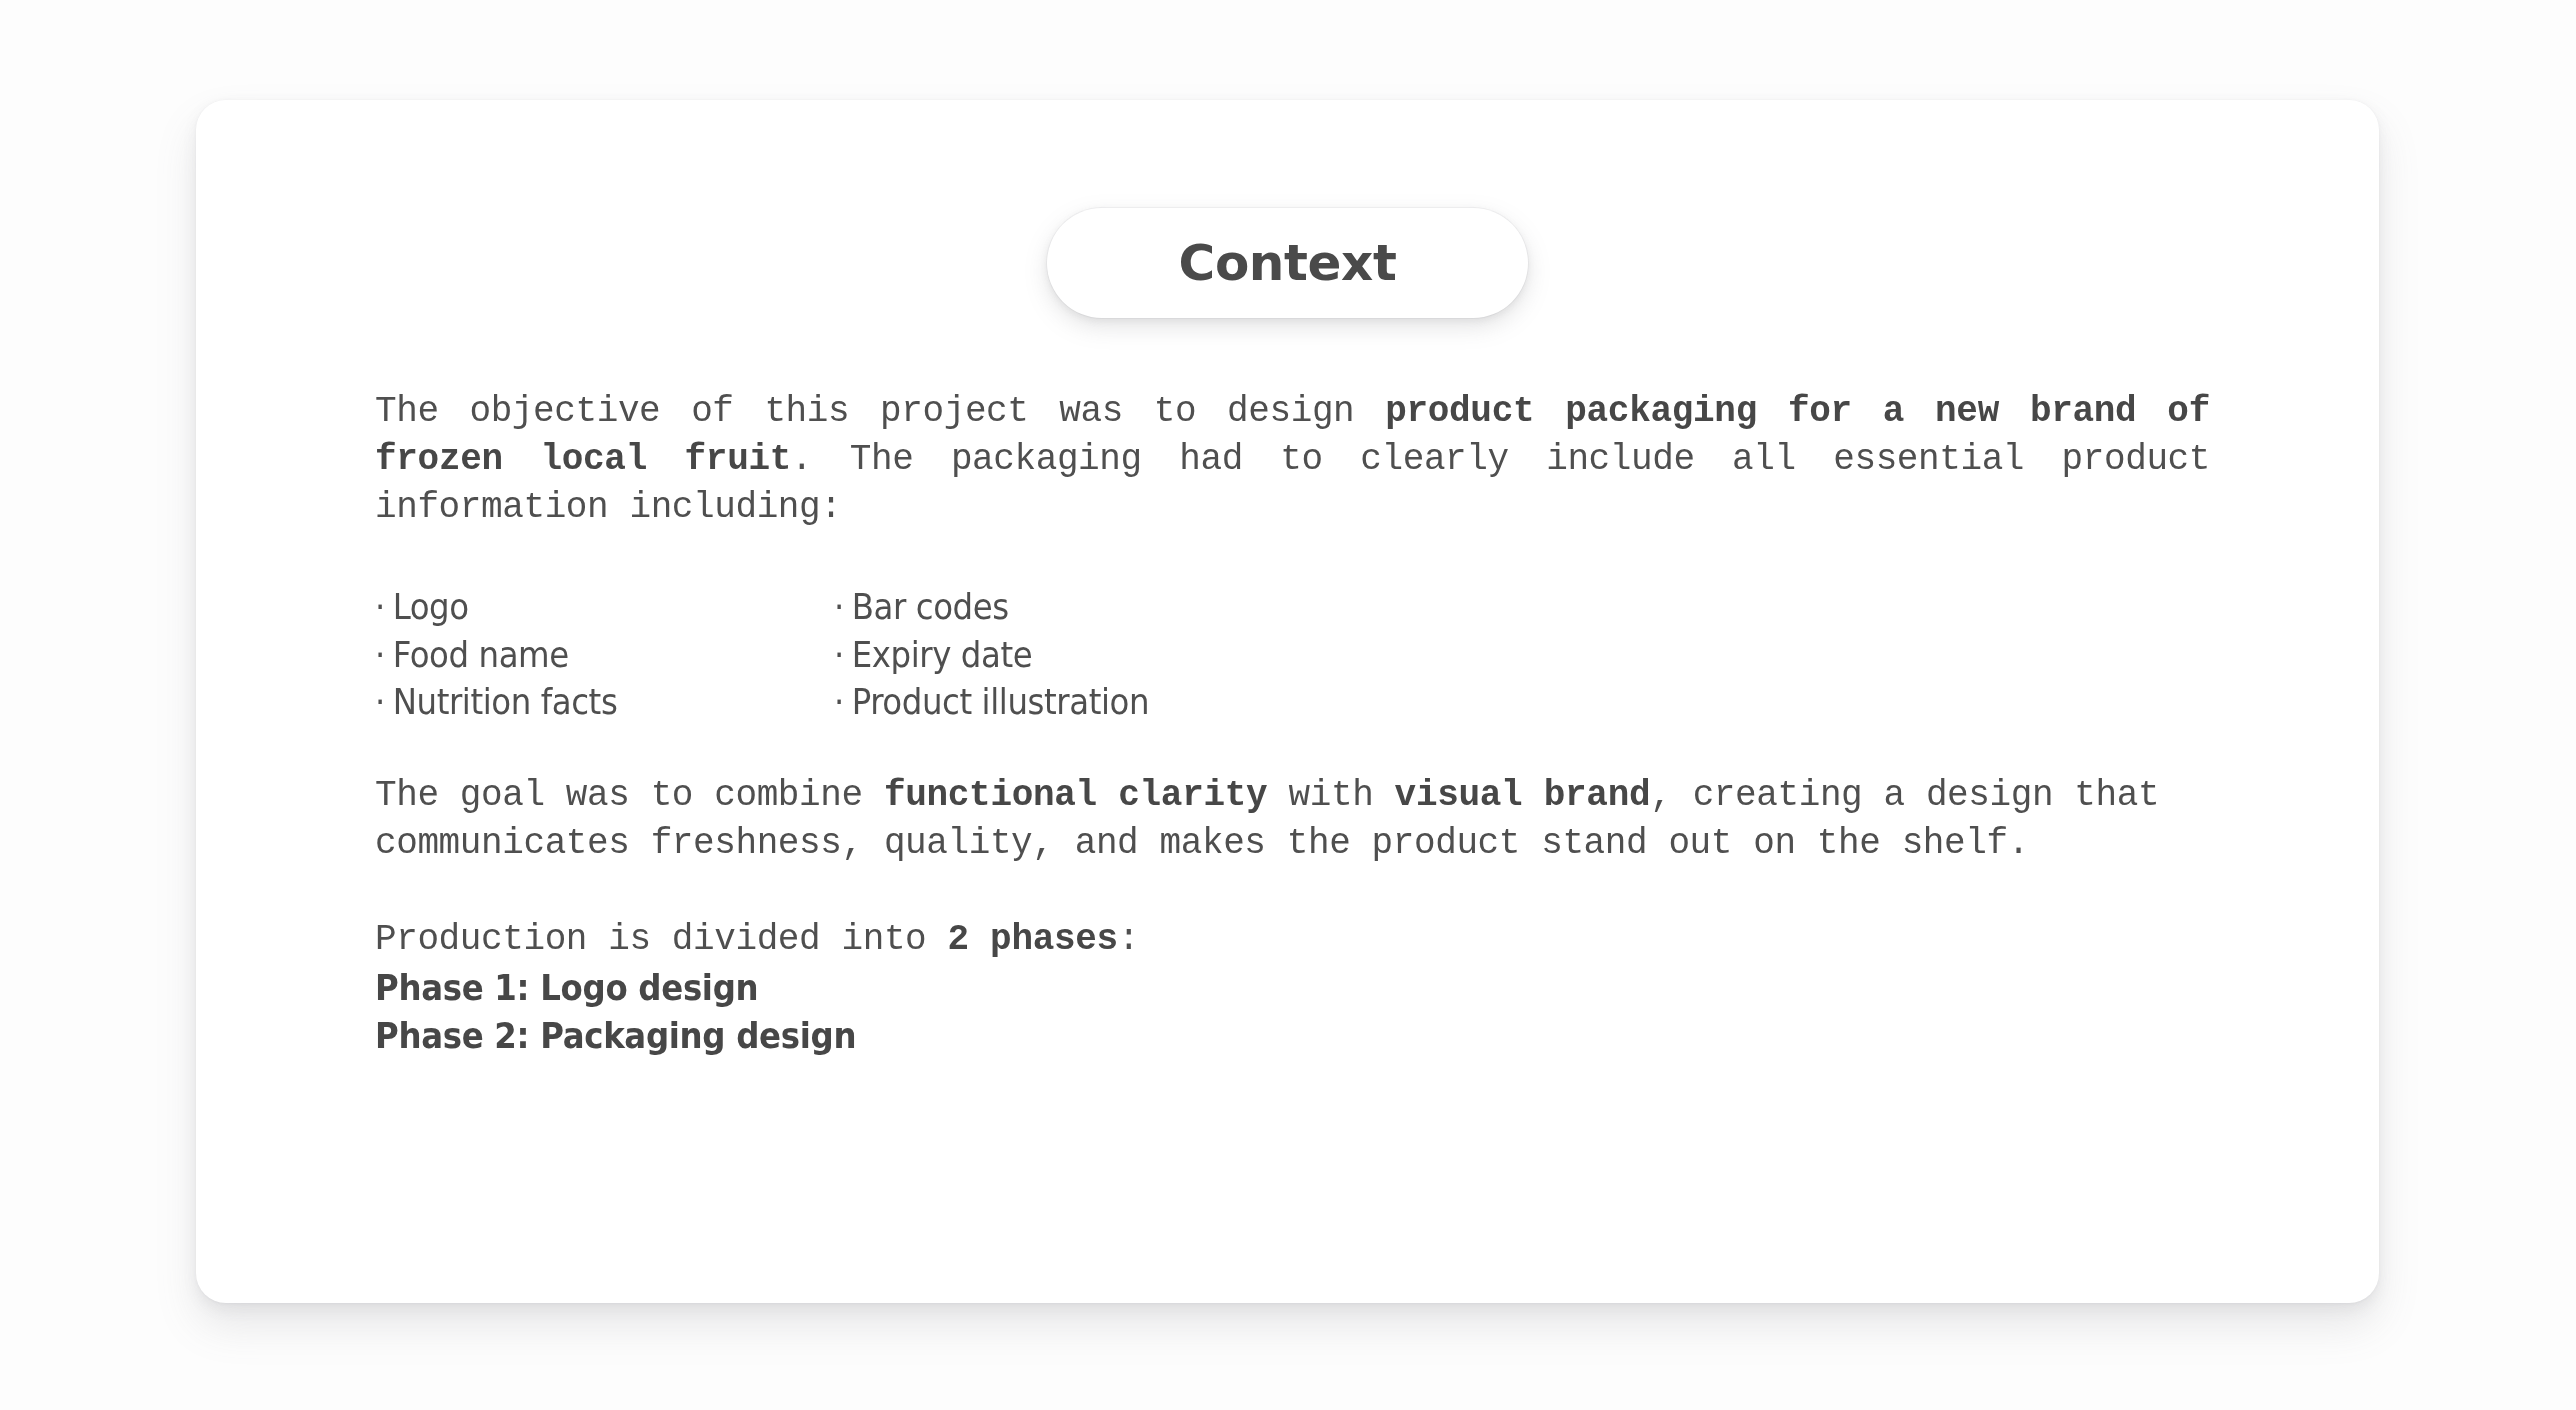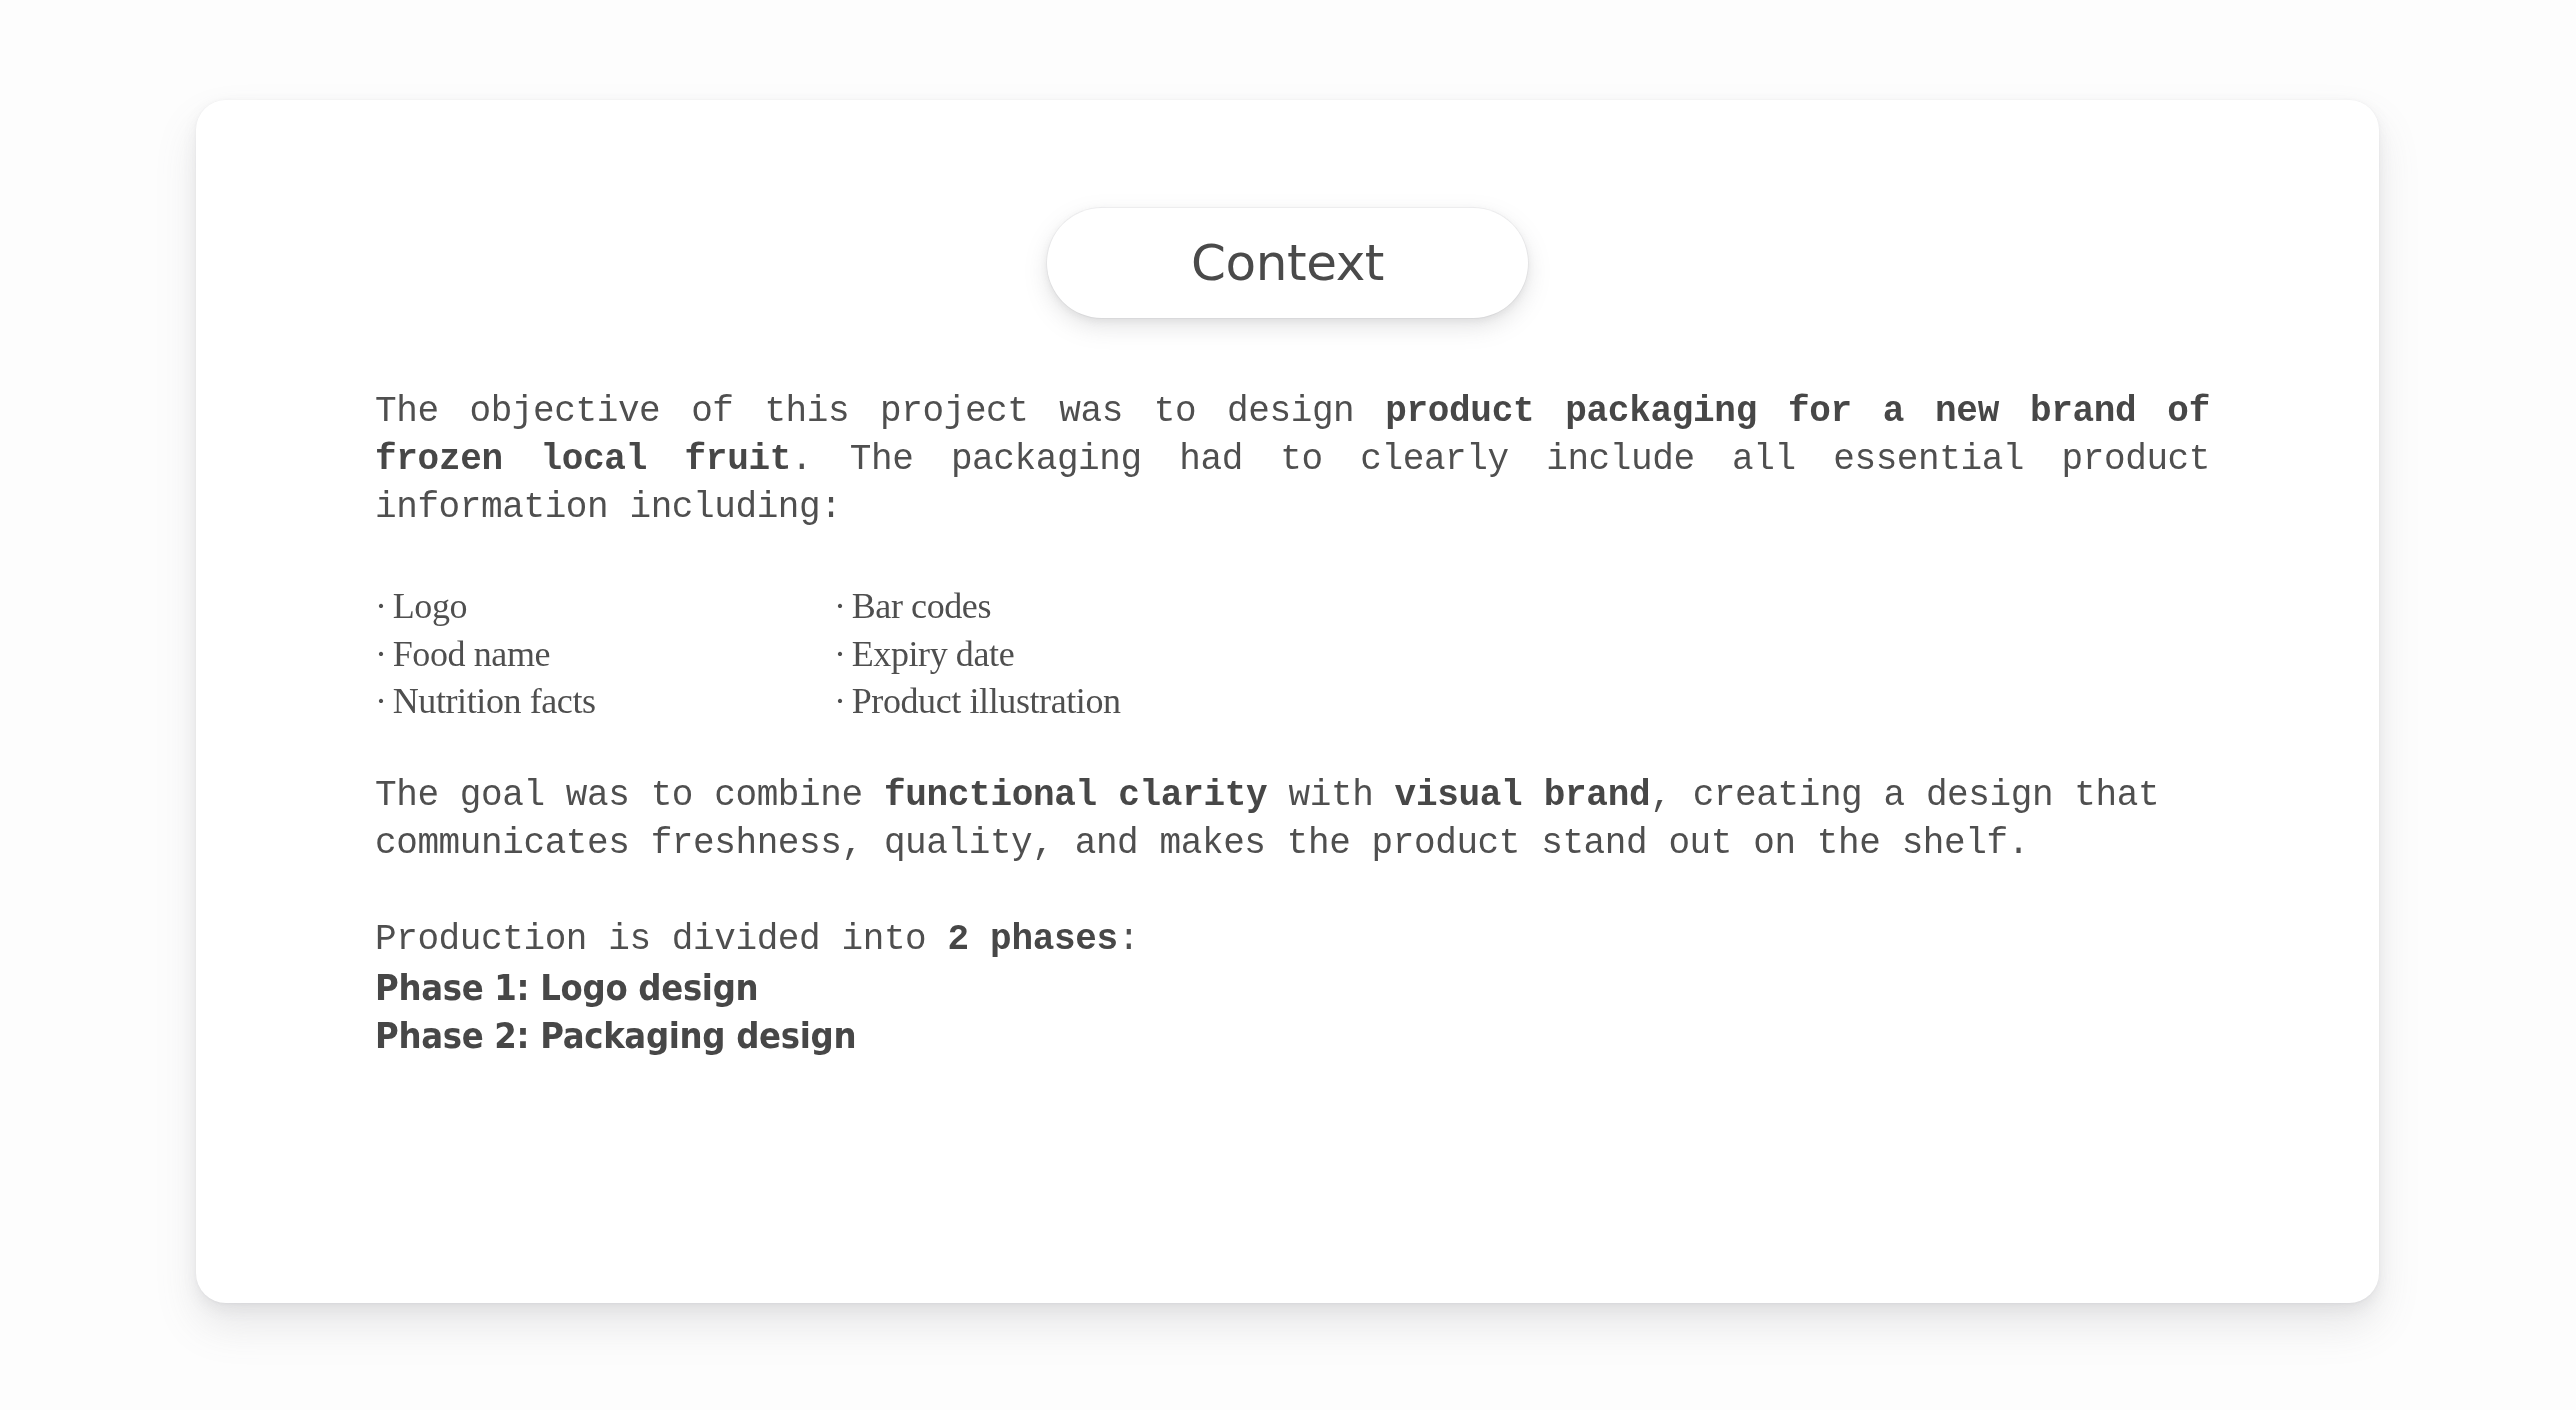--- a/index.html
+++ b/index.html
@@ -54,21 +54,21 @@
       0 2.6px 7px rgba(120,120,125,0.12),
       0 0 0 0.9px rgba(210,210,214,0.22);
     display: flex;
     align-items: center;
     justify-content: center;
     padding: 0 51px;
     box-sizing: border-box;
   }
   .pill-label {
     font-family: "DejaVu Sans", "Liberation Sans", sans-serif;
-    font-weight: 400;
+    font-weight: 700;
     font-size: 50px;
     letter-spacing: -0.4px;
     color: #4a4a4a;
     white-space: nowrap;
     line-height: 1;
   }
 
   
   .body {
     position: absolute;
@@ -117,21 +117,20 @@
     padding: 0;
   }
   .list-col.col-1 { width: 459px; }
   .list-col.col-2 { width: 795px; }
   .list-item {
     font-size: 36px;
     line-height: 1.33;
     letter-spacing: -0.4px;
     color: #4f4f4f;
     white-space: nowrap;
-    font-family: Liberation Serif, serif;
   }
   .bullet {
     display: inline-block;
     width: 17.7px;
     color: #4f4f4f;
   }
 
   .phase-line {
     font-weight: 700;
     color: #474747;

